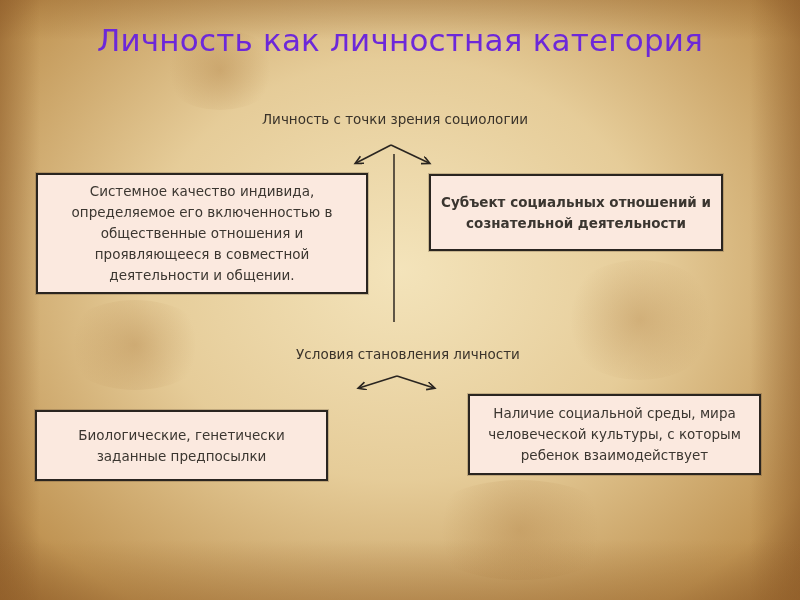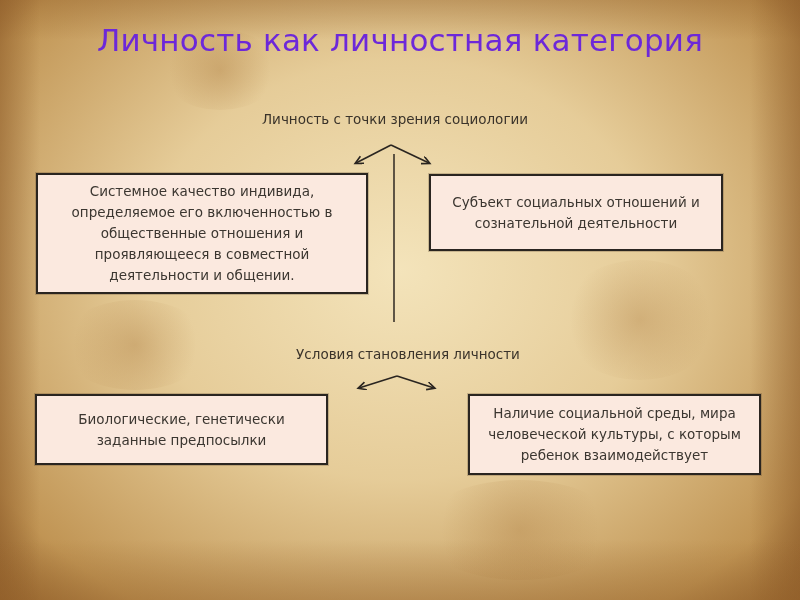--- a/index.html
+++ b/index.html
@@ -40,22 +40,22 @@
       background: #fbe9df;
       border: 2px solid #2a2520;
       box-shadow: 0 0 0 1px rgba(80,60,40,0.25);
       display: flex; align-items: center; justify-content: center;
       text-align: center; color: #3b3630;
       font-size: 13.5px; line-height: 21px;
       padding: 4px 10px;
       white-space: pre-line;
     }
     .box-1 { left: 36px; top: 173px; width: 332px; height: 121px; }
-    .box-2 { left: 429px; top: 174px; width: 294px; height: 77px; }
-    .box-3 { left: 35px; top: 394px; width: 293px; height: 71px; }
+    .box-2 { left: 429px; top: 174px; width: 294px; height: 77px; font-weight: bold; }
+    .box-3 { left: 35px; top: 410px; width: 293px; height: 71px; }
     .box-4 { left: 468px; top: 394px; width: 293px; height: 81px; }
 
     svg.lines { position: absolute; left: 0; top: 0; width: 800px; height: 600px; }
   </style>
 </head>
 <body>
 
 <div class="edge-top"></div>
 <div class="edge-left"></div>
 <div class="edge-right"></div>

